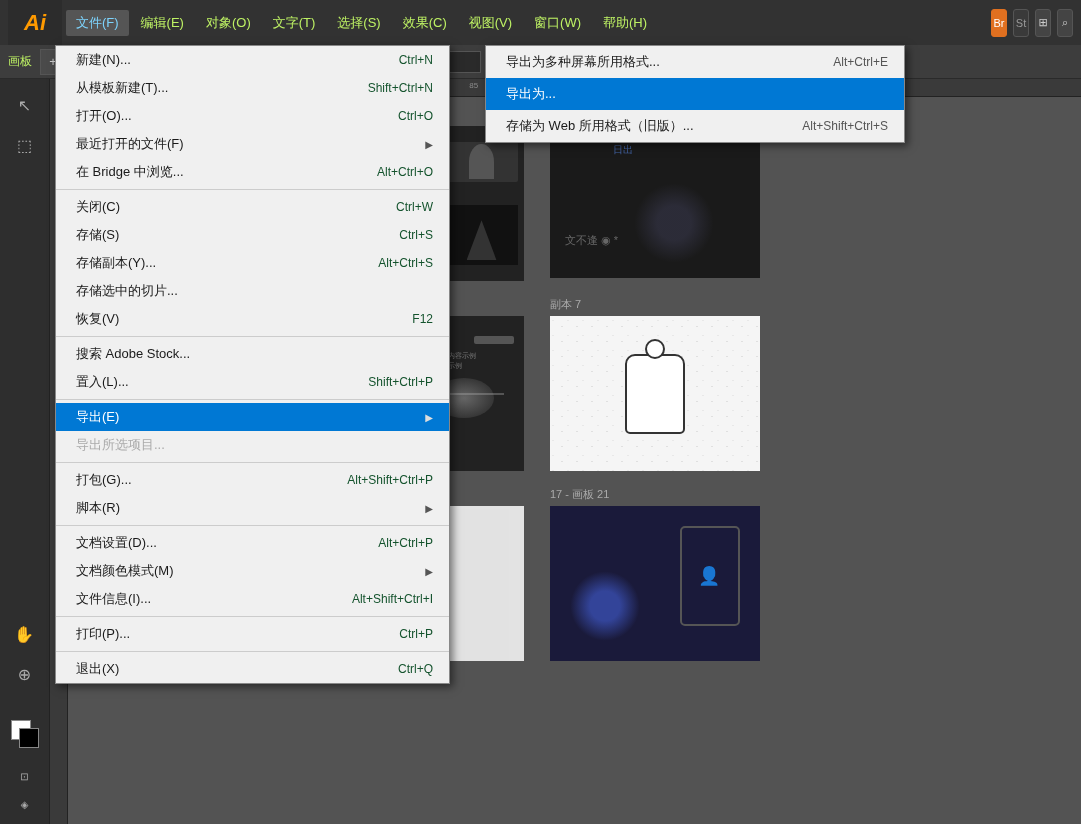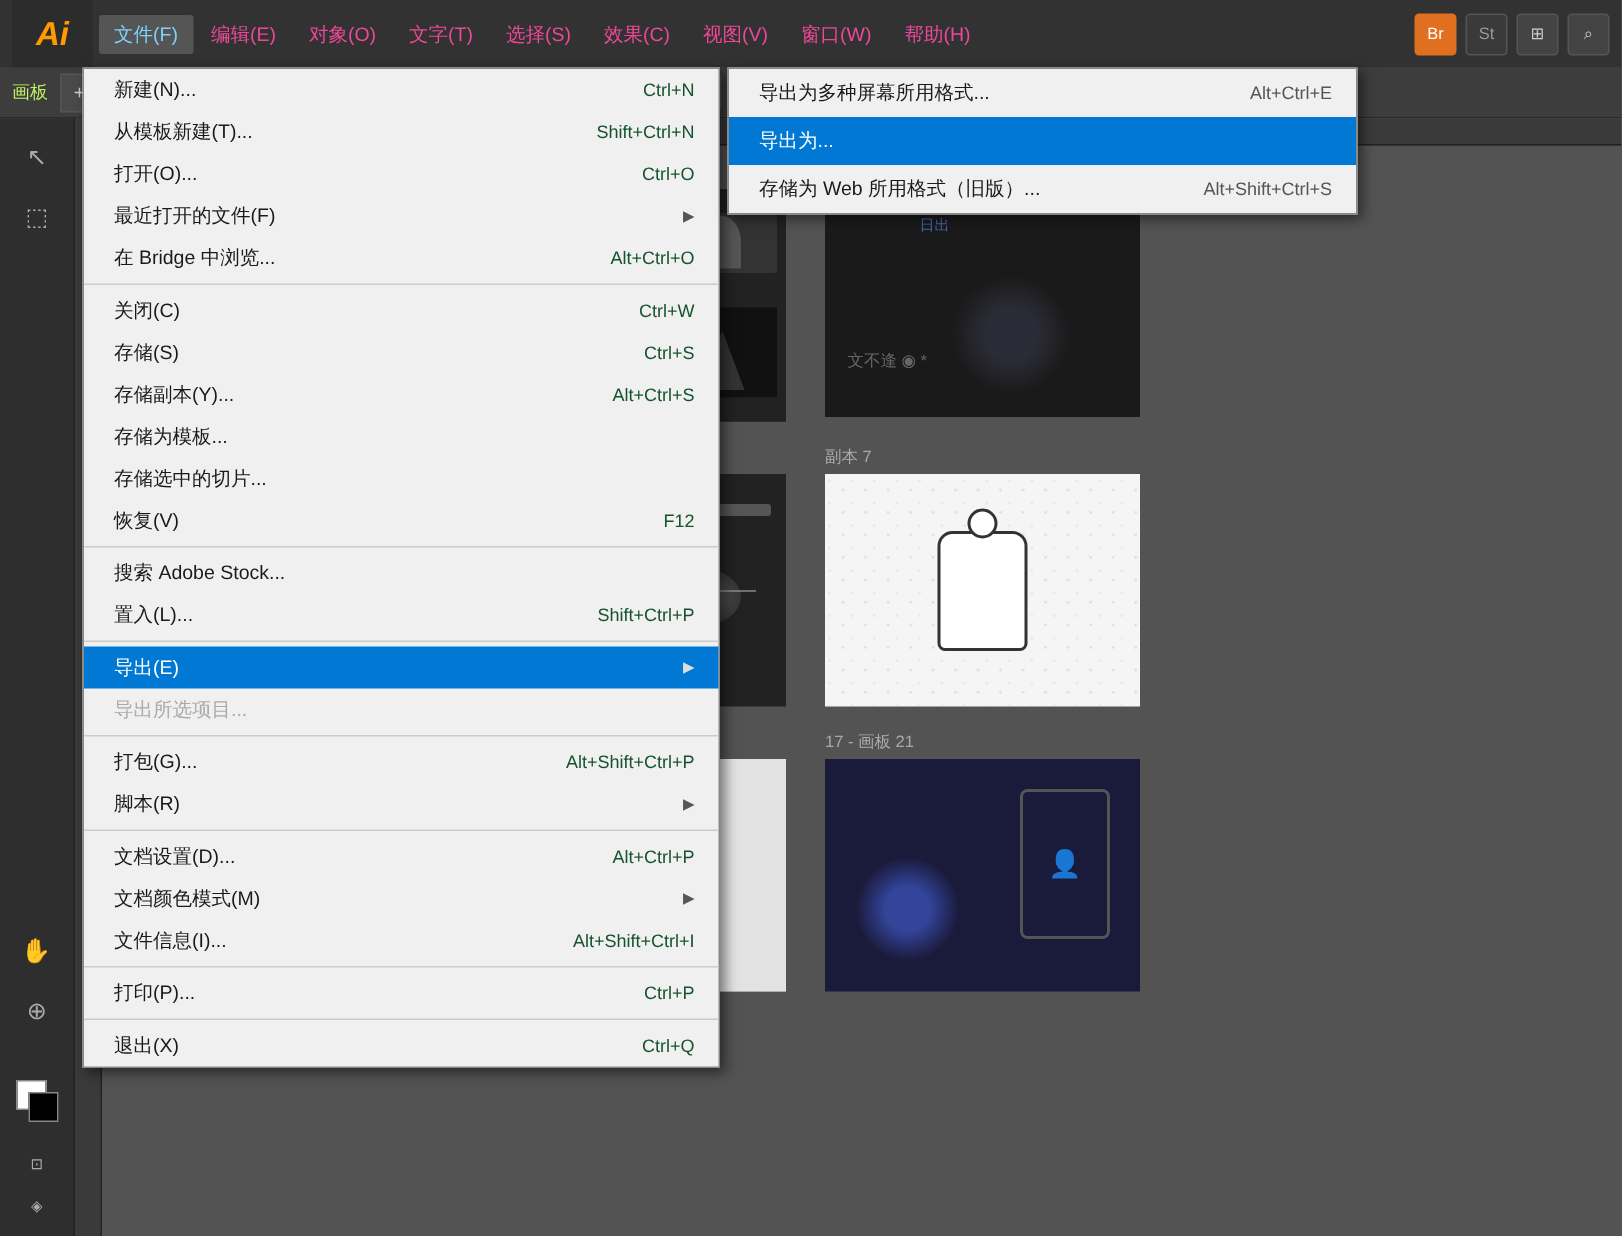--- a/index.html
+++ b/index.html
@@ -36,42 +36,42 @@
       background: #2c2c2c;
       margin-right: 4px;
     }
     .menu-bar {
       display: flex;
       align-items: center;
       gap: 2px;
       flex: 1;
     }
     .menu-item {
-      color: #ec4899;
+      color: #bef264;
       padding: 4px 10px;
       cursor: pointer;
       border-radius: 2px;
       font-size: 13px;
       white-space: nowrap;
     }
     .menu-item:hover, .menu-item.active {
       background: #555;
       color: #7dd3fc;
     }
     .menu-item.active {
       background: #555;
     }
     .titlebar-right {
       display: flex;
       align-items: center;
       gap: 6px;
       margin-left: auto;
     }
     .titlebar-btn {
-      width: 28px;
+      width: 16px;
       height: 28px;
       background: #444;
       border: 1px solid #555;
       border-radius: 3px;
       display: flex;
       align-items: center;
       justify-content: center;
       cursor: pointer;
       color: #ccc;
       font-size: 11px;
@@ -204,21 +204,21 @@
       bottom: 0;
       z-index: 100;
       pointer-events: none;
     }
 
     
     #file-menu-dropdown {
       position: absolute;
       top: 45px;
       left: 55px;
-      width: 425px;
+      width: 395px;
       background: #f0f0f0;
       border: 1px solid #888;
       box-shadow: 3px 3px 8px rgba(0,0,0,0.5);
       pointer-events: all;
     }
     .dropdown-item {
       display: flex;
       align-items: center;
       justify-content: space-between;
       padding: 5px 16px 5px 20px;
@@ -528,23 +528,20 @@
     </div>
     <div class="dropdown-item">
       <span>存储(S)</span>
       <span class="shortcut">Ctrl+S</span>
     </div>
     <div class="dropdown-item">
       <span>存储副本(Y)...</span>
       <span class="shortcut">Alt+Ctrl+S</span>
     </div>
     <div class="dropdown-item">
-      <span>存储为模板...</span>
-    </div>
-    <div class="dropdown-item">
       <span>存储选中的切片...</span>
     </div>
     <div class="dropdown-item">
       <span>恢复(V)</span>
       <span class="shortcut">F12</span>
     </div>
     <div class="dropdown-separator"></div>
     <div class="dropdown-item">
       <span>搜索 Adobe Stock...</span>
     </div>

